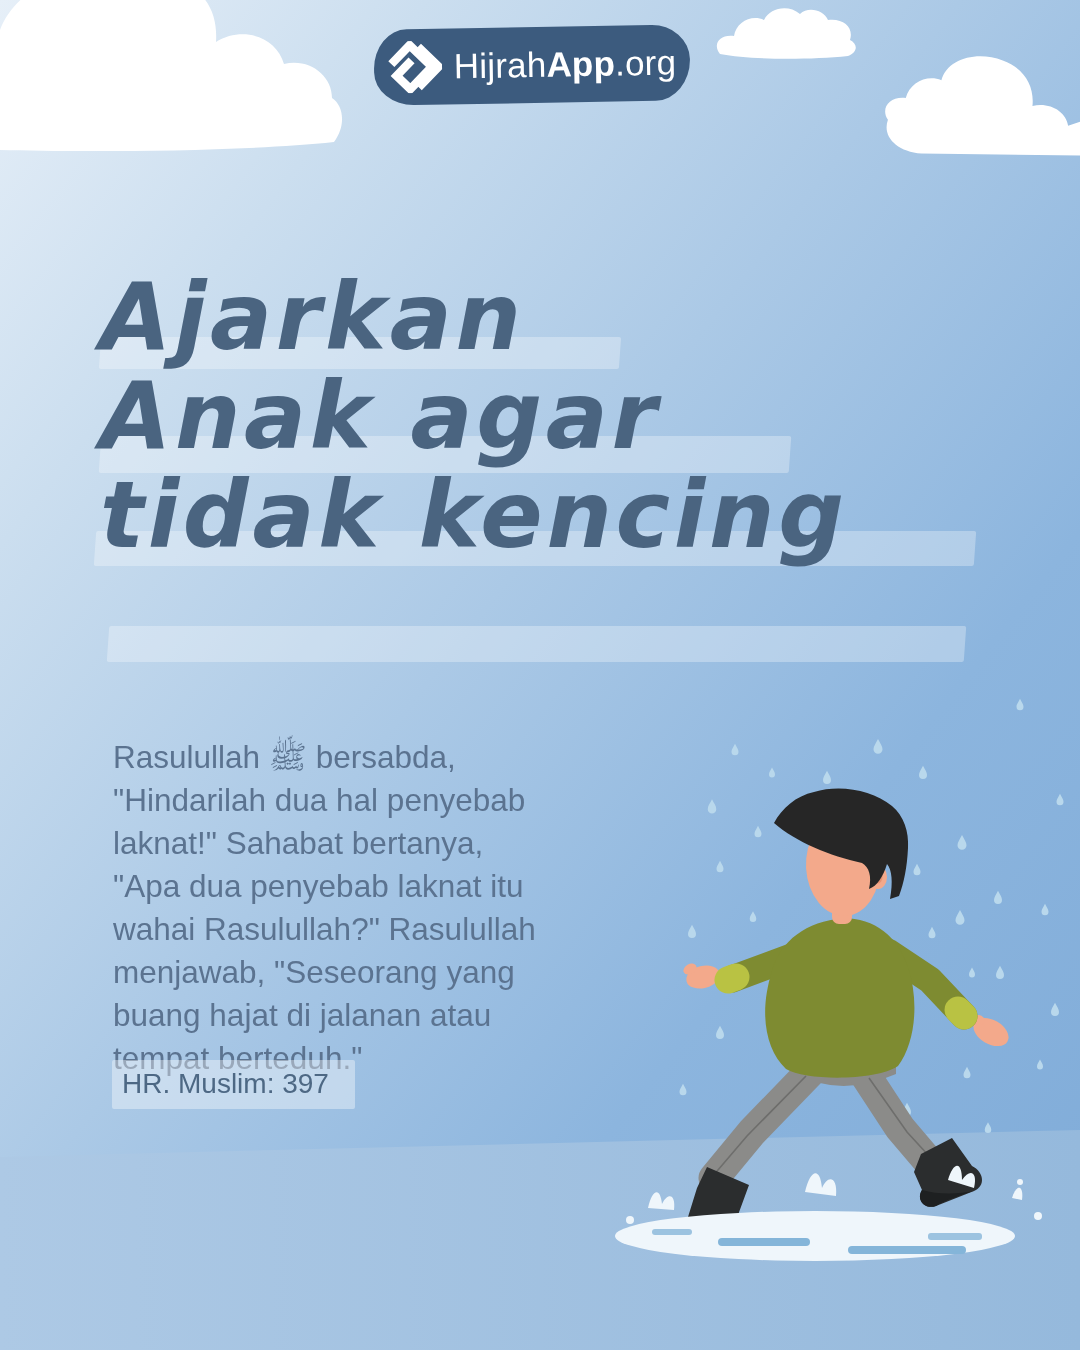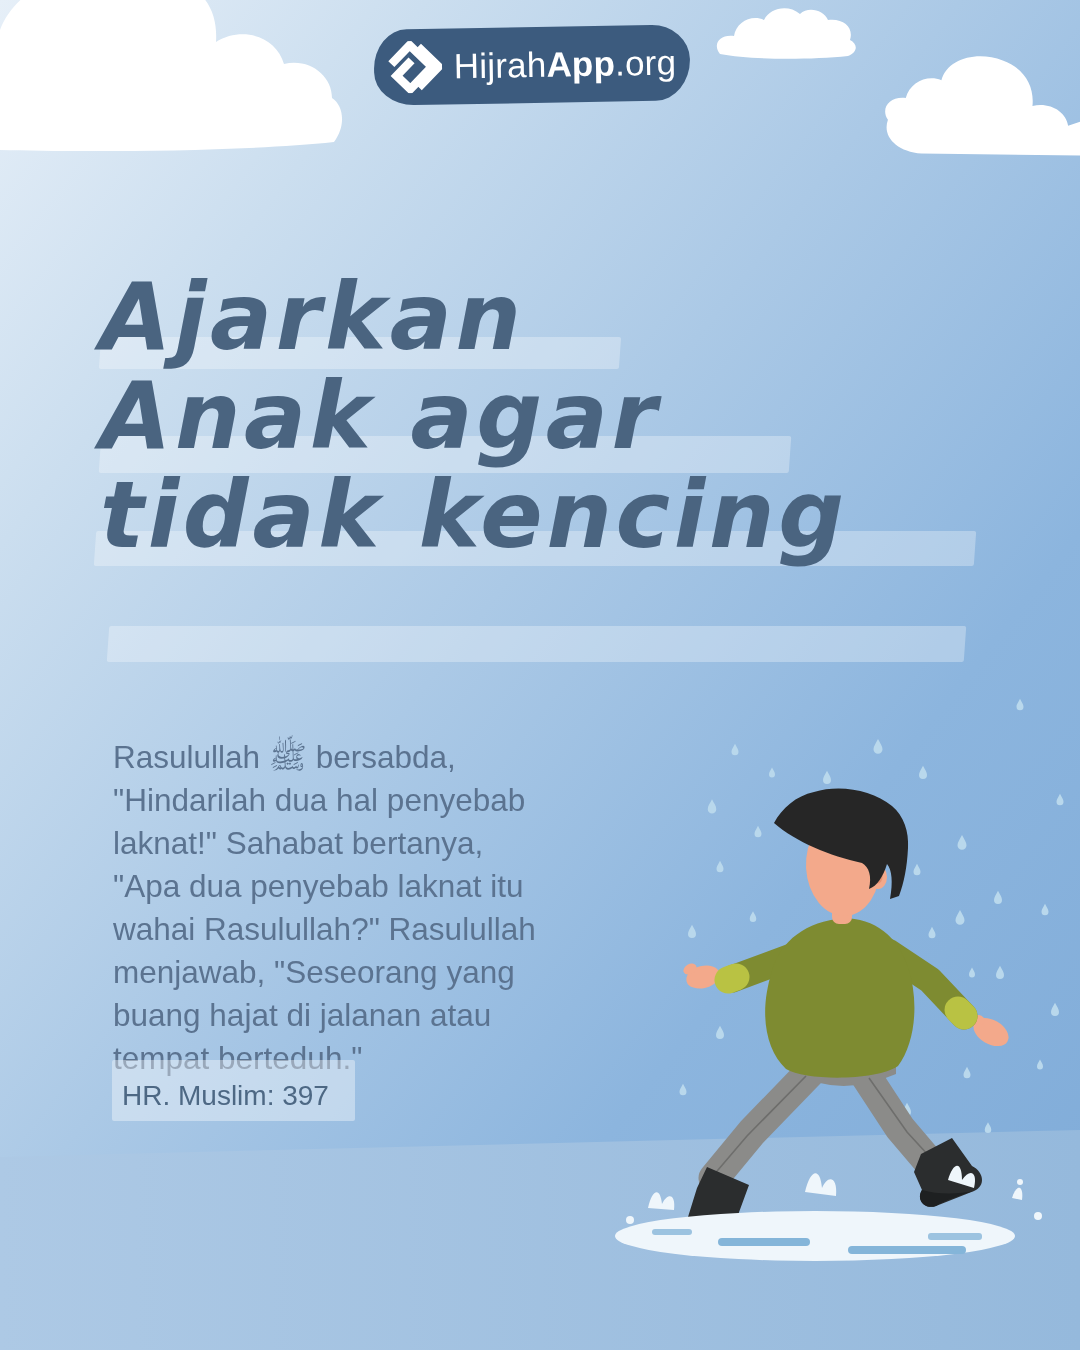--- a/index.html
+++ b/index.html
@@ -44,21 +44,21 @@
   
   .hadith{
     position:absolute;left:113px;top:704px;width:600px;
     font-size:31.5px;line-height:43px;color:#5b7390;
     white-space:pre-line;font-weight:500;
   }
   
   .badge{
     position:absolute;left:112px;top:1060px;
     background:rgba(255,255,255,.38);
-    padding:20px 26px 9px 10px;border-radius:2px;
+    padding:8px 26px 9px 10px;border-radius:2px;
     font-size:28px;color:#4d6884;
   }
   .illu{position:absolute;left:600px;top:680px;}
 </style>
 </head>
 <body>
 
 <div class="poster">
 
   <div class="ground"></div>

